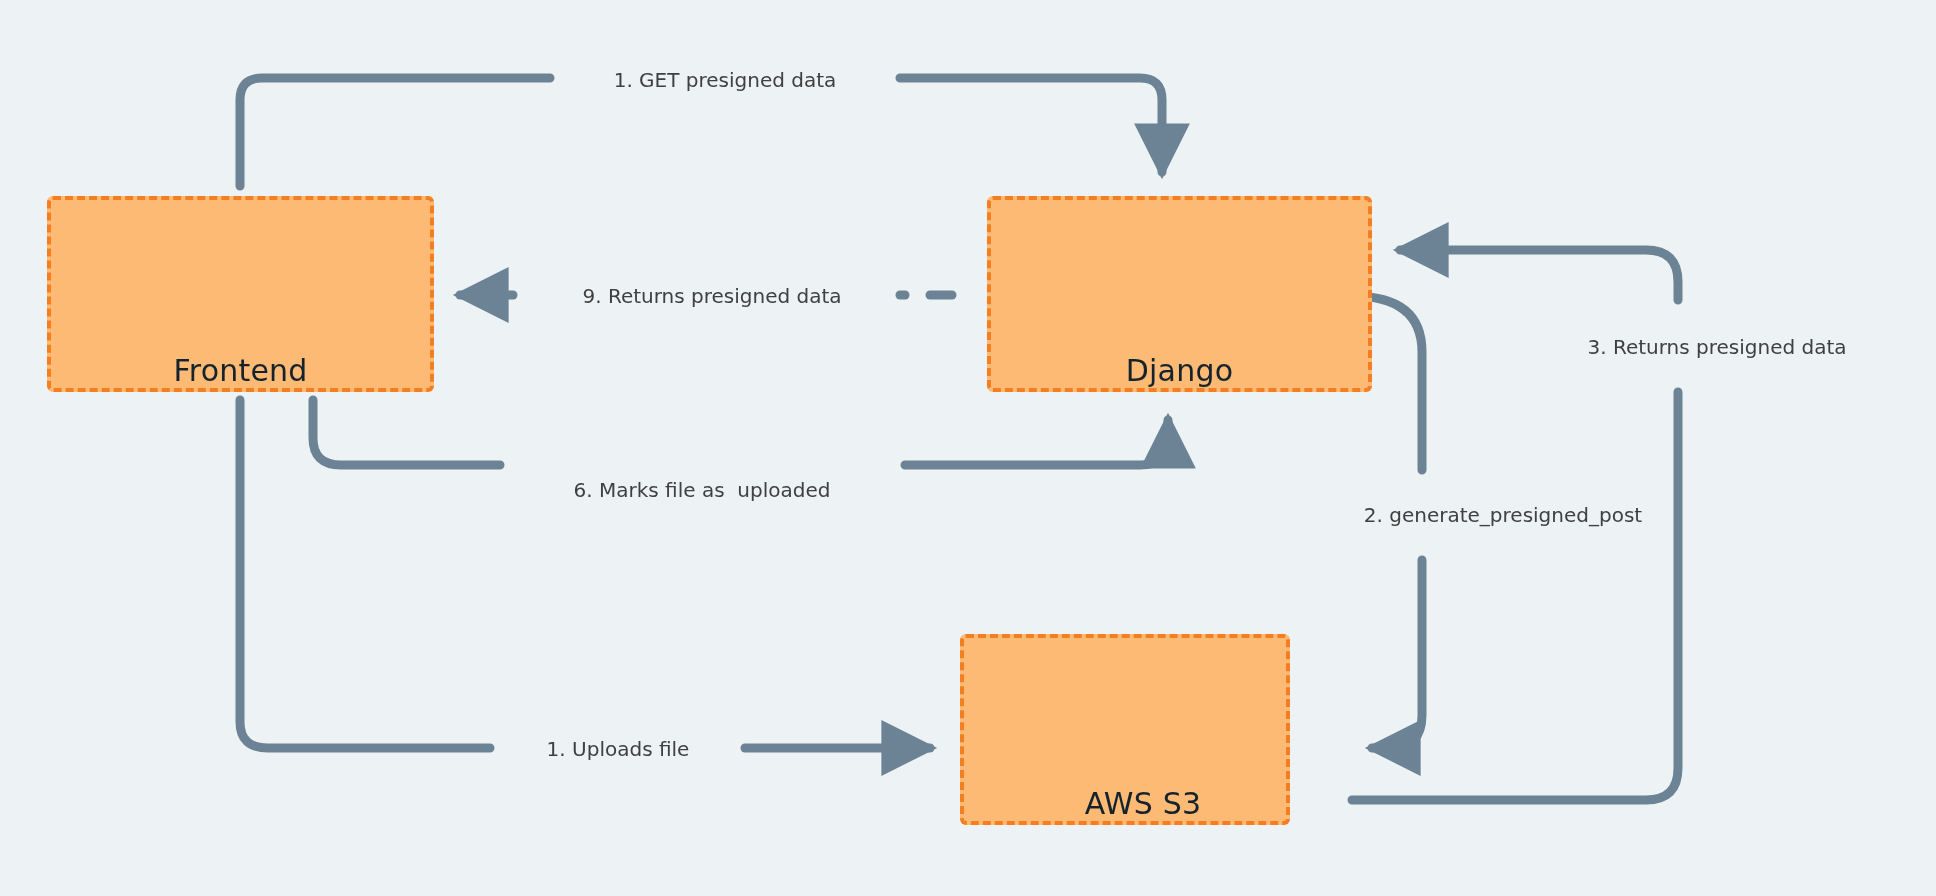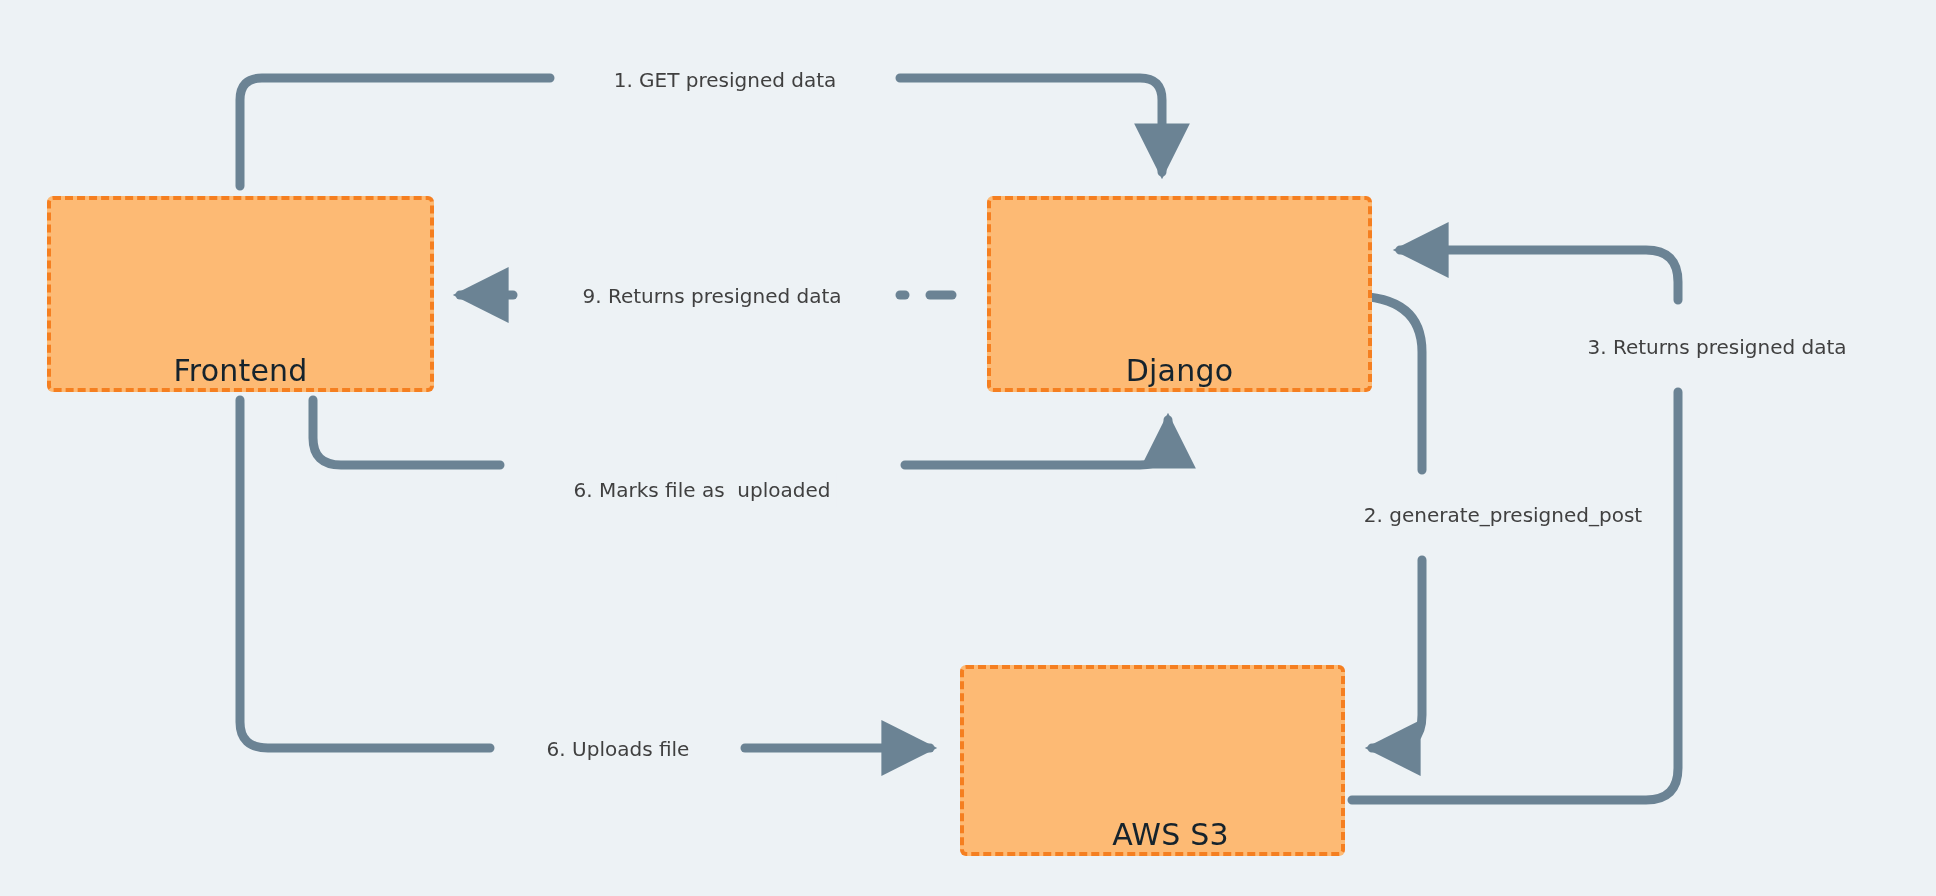--- a/index.html
+++ b/index.html
@@ -93,29 +93,29 @@
   </svg>
 
   <div class="node" style="left:47px; top:196px; width:387px; height:196px;">
     <span class="node-label">Frontend</span>
   </div>
 
   <div class="node" style="left:960px; top:196px; width:385px; height:196px;margin-left:27px;">
     <span class="node-label">Django</span>
   </div>
 
-  <div class="node" style="left:960px; top:665px; width:385px; height:191px;padding-left:36px;">
+  <div class="node" style="left:960px; top:634px; width:330px; height:191px;padding-left:36px;">
     <span class="node-label">AWS S3</span>
   </div>
 
   <div class="edge-label" style="left:725px; top:80px;">1. GET presigned data</div>
 
   <div class="edge-label" style="left:1503px; top:515px;">2. generate_presigned_post</div>
 
   <div class="edge-label" style="left:1717px; top:347px;">3. Returns presigned data</div>
 
   <div class="edge-label" style="left:712px; top:296px;">9. Returns presigned data</div>
 
-  <div class="edge-label" style="left:618px; top:749px;">6. Uploads file</div>
+  <div class="edge-label" style="left:618px; top:749px;">1. Uploads file</div>
 
   <div class="edge-label" style="left:702px; top:490px;">6. Marks file as  uploaded</div>
 
 </div>
 
 </body></html>

